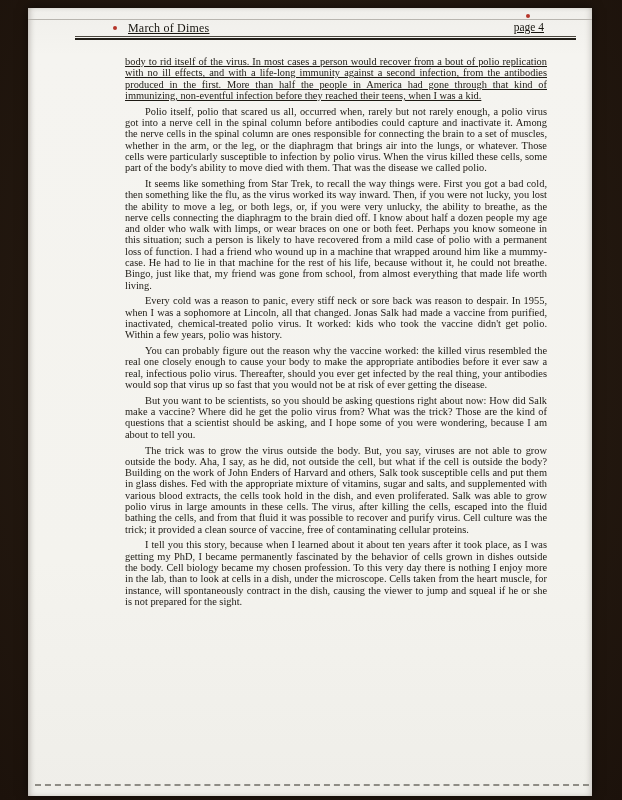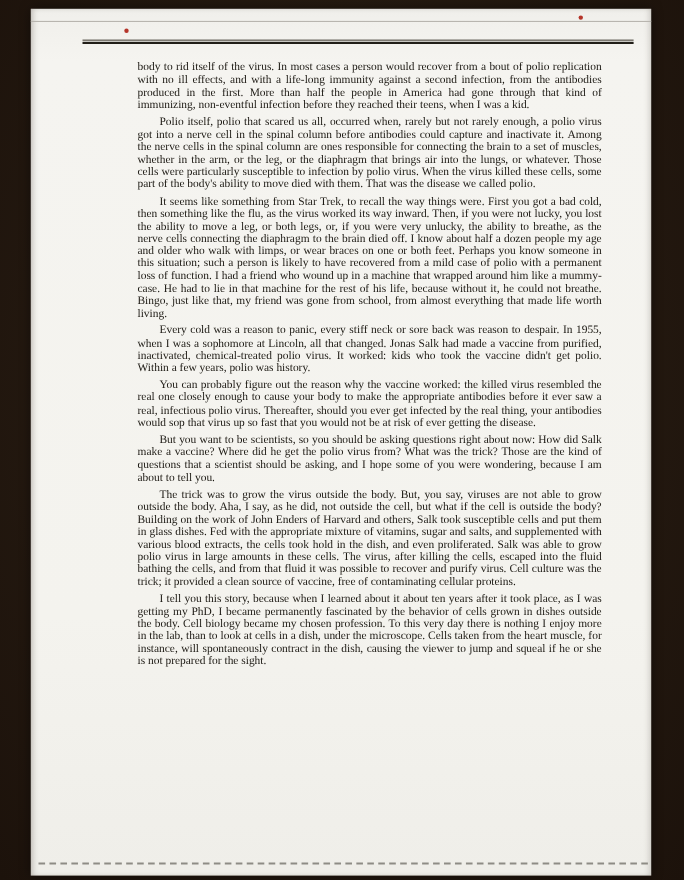--- a/index.html
+++ b/index.html
@@ -79,40 +79,45 @@
     font-size: 10.4px;
     line-height: 11.3px;
     text-align: justify;
   }
   .body-text p {
     margin: 0 0 4.5px 0;
     text-indent: 20px;
   }
   .body-text p.first {
     text-indent: 0;
+    text-decoration: underline;
   }
   .bottom-dashes {
     position: absolute;
     left: 7px;
     right: 3px;
     bottom: 10px;
     height: 0;
     border-top: 2px dashed #8e8c85;
   }
 </style>
 </head>
 <body>
 
 <div class="paper">
 
   <div class="scanline"></div>
 
   <div class="red-dot dot-left"></div>
   <div class="red-dot dot-right"></div>
 
+  <div class="header">
+    <span class="title">March of Dimes</span>
+    <span class="pageno">page 4</span>
+  </div>
 
   <div class="rule rule-thin"></div>
   <div class="rule rule-thick"></div>
 
   <div class="body-text">
     <p class="first">body to rid itself of the virus.  In most cases a person would recover from a bout of polio replication with no ill effects, and with a life-long immunity against a second infection, from the antibodies produced in the first.  More than half the people in America had gone through that kind of immunizing, non-eventful infection before they reached their teens, when I was a kid.</p>
     <p>Polio itself, polio that scared us all, occurred when, rarely but not rarely enough, a polio virus got into a nerve cell in the spinal column before antibodies could capture and inactivate it.  Among the nerve cells in the spinal column are ones responsible for connecting the brain to a set of muscles, whether in the arm, or the leg, or the diaphragm that brings air into the lungs, or whatever.  Those cells were particularly susceptible to infection by polio virus.  When the virus killed these cells, some part of the body's ability to move died with them.  That was the disease we called polio.</p>
     <p>It seems like something from Star Trek, to recall the way things were.  First you got a bad cold, then something like the flu, as the virus worked its way inward.  Then, if you were not lucky, you lost the ability to move a leg, or both legs, or, if you were very unlucky, the ability to breathe, as the nerve cells connecting the diaphragm to the brain died off.  I know about half a dozen people my age and older who walk with limps, or wear braces on one or both feet.  Perhaps you know someone in this situation; such a person is likely to have recovered from a mild case of polio with a permanent loss of function.  I had a friend who wound up in a machine that wrapped around him like a mummy-case.  He had to lie in that machine for the rest of his life, because without it, he could not breathe.  Bingo, just like that, my friend was gone from school, from almost everything that made life worth living.</p>
     <p>Every cold was a reason to panic, every stiff neck or sore back was reason to despair.  In 1955, when I was a sophomore at Lincoln, all that changed.  Jonas Salk had made a vaccine from purified, inactivated, chemical-treated polio virus.  It worked: kids who took the vaccine didn't get polio.  Within a few years, polio was history.</p>
     <p>You can probably figure out the reason why the vaccine worked:  the killed virus resembled the real one closely enough to cause your body to make the appropriate antibodies before it ever saw a real, infectious polio virus.  Thereafter, should you ever get infected by the real thing, your antibodies would sop that virus up so fast that you would not be at risk of ever getting the disease.</p>

